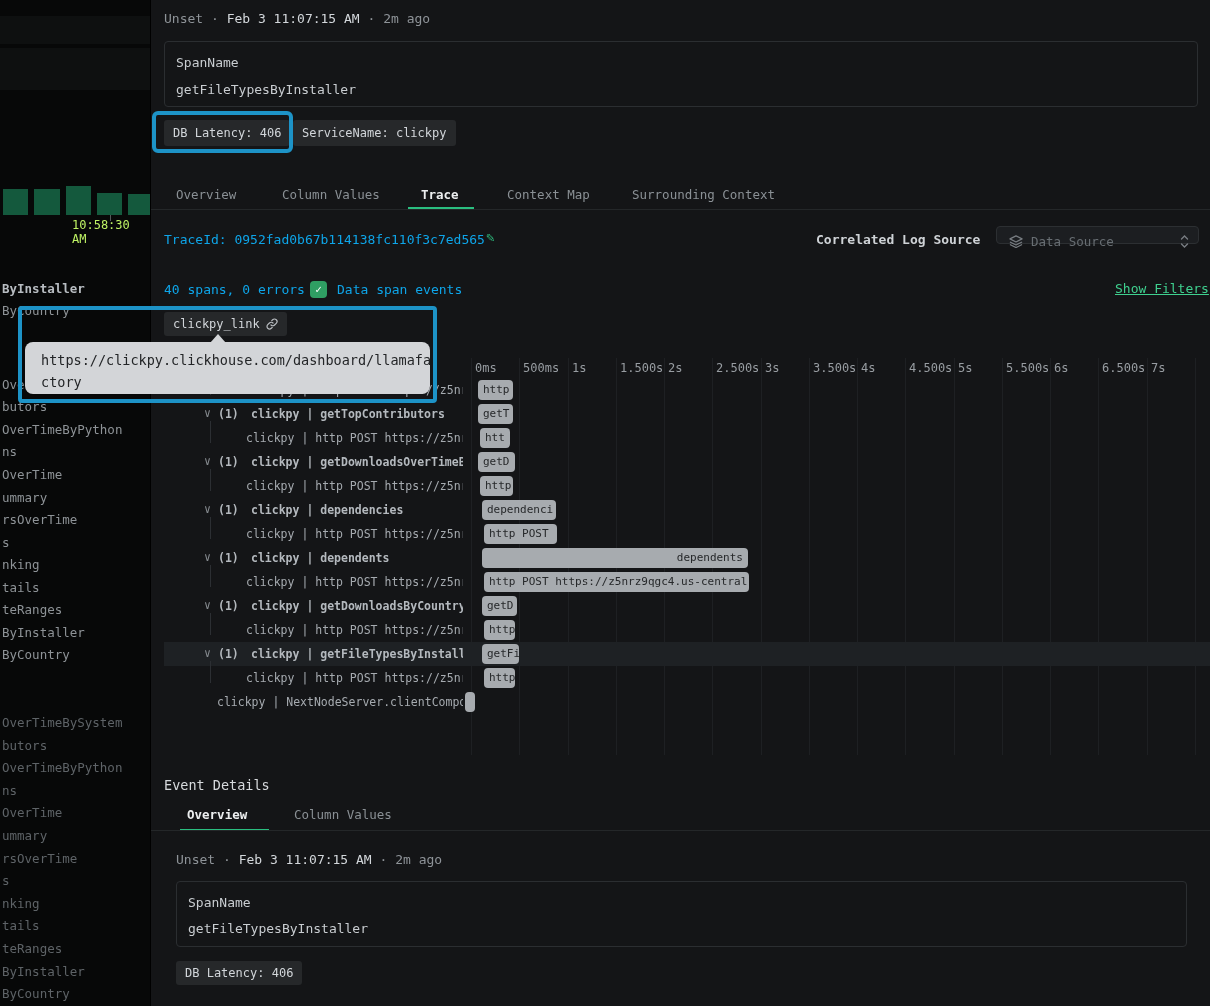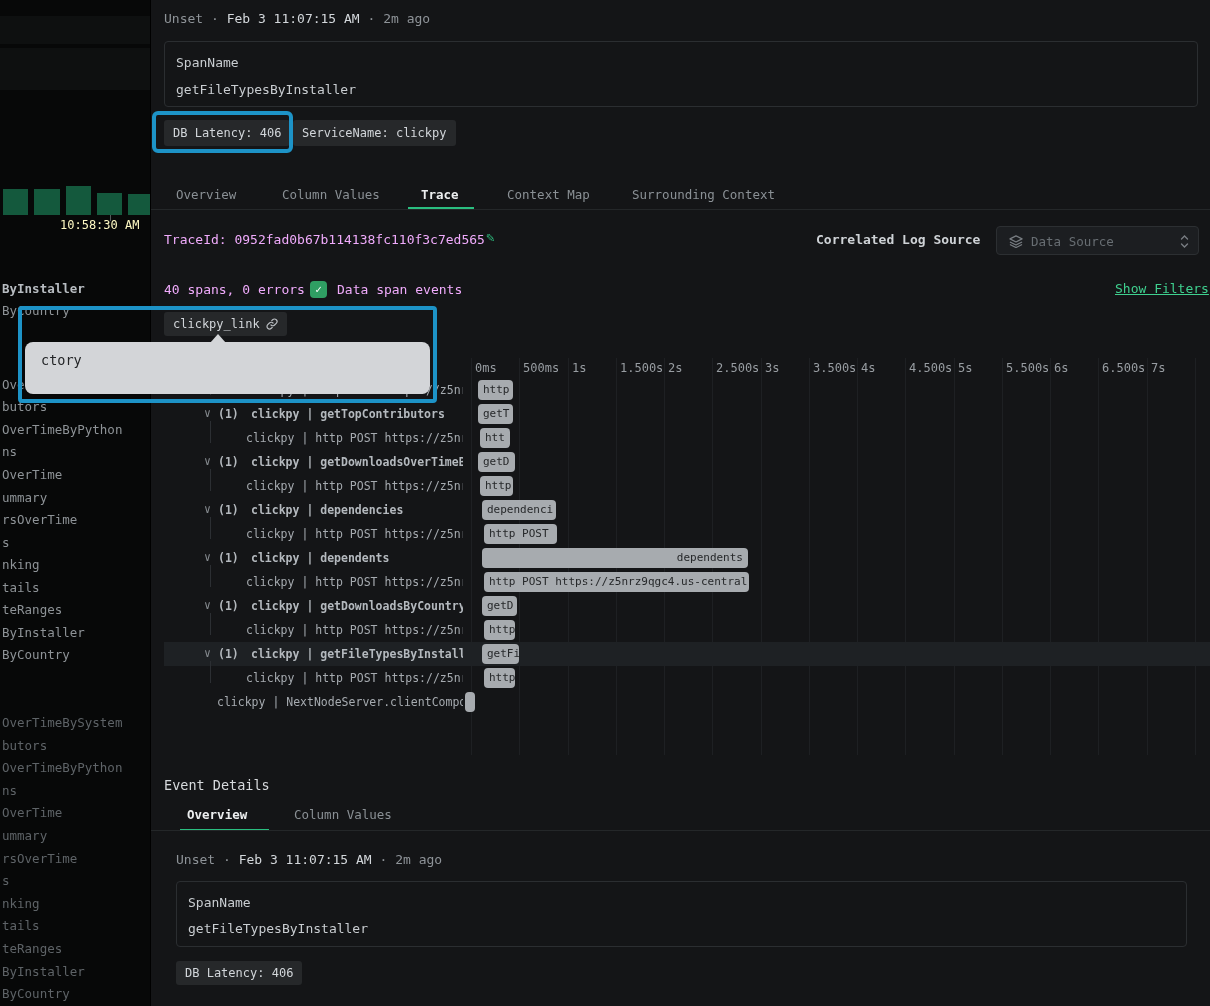--- a/index.html
+++ b/index.html
@@ -20,21 +20,21 @@
   .hline{font-size:13px;white-space:nowrap;}
   .t-dim{color:#8e9398;} .t-main{color:#d3d7db;}
   .card{border:1px solid #2b2e31;border-radius:4px;background:#141517;}
   .card .lbl,.card .val{position:absolute;left:11px;font-size:13px;color:#c9cdd1;white-space:nowrap;}
   .badge{height:26px;line-height:26px;padding:0 9px;background:#26282a;border-radius:3px;
          font-size:12px;color:#d2d6da;white-space:nowrap;display:inline-block;}
   .tab{font-size:12.5px;color:#8a9095;white-space:nowrap;cursor:pointer;}
   .tab.active{color:#eceeef;font-weight:bold;}
   .underline{height:2px;background:#2abe80;}
   .tabborder{height:1px;background:#242729;}
-  .mono13{font-size:13px;color:#f0abfc;white-space:nowrap;}
+  .mono13{font-size:13px;color:#0ea5e9;white-space:nowrap;}
   .select{background:#1c1e21;border:1px solid #2c2f32;border-radius:4px;}
   .greenlink{font-size:13px;color:#3fd08f;text-decoration:underline;white-space:nowrap;cursor:pointer;}
   .chip{height:24px;line-height:24px;padding:0 9px;background:#26282a;border-radius:3px;
         font-size:12px;color:#d2d6da;white-space:nowrap;display:inline-flex;align-items:center;gap:6px;}
   .gridline{width:1px;background:#1e2023;}
   .tlabel{font-size:12px;color:#989da2;white-space:nowrap;}
   .rowname{height:24px;line-height:24px;font-size:11.5px;white-space:nowrap;overflow:hidden;}
   .chev{color:#878c91;} .pname{color:#b4b9be;font-weight:600;} .cname{color:#a6abb0;}
   .bar{height:20px;line-height:20px;border-radius:4px;background:#a7abaf;color:#26282a;
        font-size:11px;padding:0 5px;white-space:nowrap;overflow:hidden;}
@@ -58,21 +58,21 @@
     <div class="abs band" style="top:16px;height:28px;"></div>
     <div class="abs band" style="top:48px;height:42px;"></div>
     <div id="histogram" class="abs" style="left:0;top:90px;width:150px;height:125px;">
         <div class="abs hbar" style="left: 3px; top: 99px; width: 25px; height: 26px;"></div>
         <div class="abs hbar" style="left: 34px; top: 99px; width: 26px; height: 26px;"></div>
         <div class="abs hbar" style="left: 66px; top: 96px; width: 25px; height: 29px;"></div>
         <div class="abs hbar" style="left: 97px; top: 103px; width: 25px; height: 22px;"></div>
         <div class="abs hbar" style="left: 128px; top: 104px; width: 22px; height: 21px;"></div>
       </div>
     <div class="abs" style="left:110px;top:215px;width:1px;height:6px;background:#55585b;"></div>
-    <div class="abs" style="left:60px;top:218px;font-size:12px;color:#fef9c3;">10:58:30 AM</div>
+    <div class="abs" style="left:72px;top:218px;font-size:12px;color:#bef264;">10:58:30 AM</div>
     <div id="fragments">
         <div class="abs frag bold" style="top: 281px;">ByInstaller</div>
         <div class="abs frag" style="top: 303px;">ByCountry</div>
         <div class="abs frag" style="top: 377px;">Ove</div>
         <div class="abs frag" style="top: 399px;">butors</div>
         <div class="abs frag" style="top: 422px;">OverTimeByPython</div>
         <div class="abs frag" style="top: 444px;">ns</div>
         <div class="abs frag" style="top: 467px;">OverTime</div>
         <div class="abs frag" style="top: 490px;">ummary</div>
         <div class="abs frag" style="top: 512px;">rsOverTime</div>
@@ -121,21 +121,21 @@
     <div class="abs tab active" style="left:270px;top:187px;">Trace</div>
     <div class="abs tab" style="left:356px;top:187px;">Context Map</div>
     <div class="abs tab" style="left:481px;top:187px;">Surrounding Context</div>
     <div class="abs underline" style="left:257px;top:207px;width:66px;"></div>
     <div class="abs tabborder" style="left:0;top:209px;width:1060px;"></div>
 
     <div class="abs mono13" style="left:13px;top:232px;">TraceId: 0952fad0b67b114138fc110f3c7ed565</div>
     <div class="abs" style="left:335px;top:229px;font-size:14px;color:#2dbe7f;cursor:pointer;">✎</div>
 
     <div class="abs mono13" style="left:665px;top:232px;font-weight:bold;color:#ced2d6;">Correlated Log Source</div>
-    <div class="abs select" style="left:845px;top:226px;width:203px;height:29px;">
+    <div class="abs select" style="left:845px;top:226px;width:203px;height:18px;">
       <span class="abs" style="left:12px;top:8px;">
         <svg width="14" height="13" viewBox="0 0 16 15" fill="none" stroke="#787d82" stroke-width="1.4" stroke-linejoin="round">
           <path d="M8 1 15 4.5 8 8 1 4.5z"></path>
             <path d="M1 8 8 11.5 15 8"></path>
             <path d="M1 11 8 14.5 15 11"></path>
         </svg>
       </span>
       <span class="abs" style="left:34px;top:0;line-height:29px;font-size:12.5px;color:#686e73;">Data Source</span>
       <span class="abs" style="right:9px;top:7px;">
         <svg width="9" height="15" viewBox="0 0 9 15" fill="none" stroke="#787d82" stroke-width="1.4" stroke-linecap="round">
@@ -316,16 +316,17 @@
       <div class="lbl" style="top:13px;">SpanName</div>
       <div class="val" style="top:39px;">getFileTypesByInstaller</div>
     </div>
     <span class="abs badge" style="left:25px;top:961px;height:24px;line-height:24px;">DB Latency: 406</span>
   </div>
 
   <div class="abs hilite" style="left:152px;top:111px;width:141px;height:42px;border-radius:6px;z-index:40;"></div>
   <div class="abs hilite" style="left:18px;top:306px;width:419px;height:97px;border-radius:4px;z-index:40;"></div>
   <div class="abs caret" style="left:210px;top:334px;z-index:42;"></div>
   <div id="tooltip" class="abs" style="left:25px;top:342px;width:405px;height:52px;z-index:41;">
+    <div>https://clickpy.clickhouse.com/dashboard/llamafa</div>
     <div>ctory</div>
   </div>
 
 </div>
 
 </body></html>

